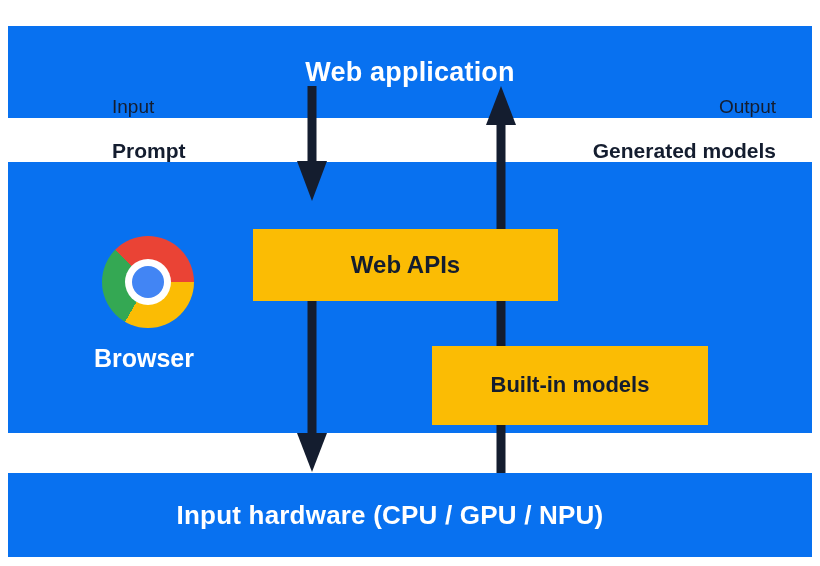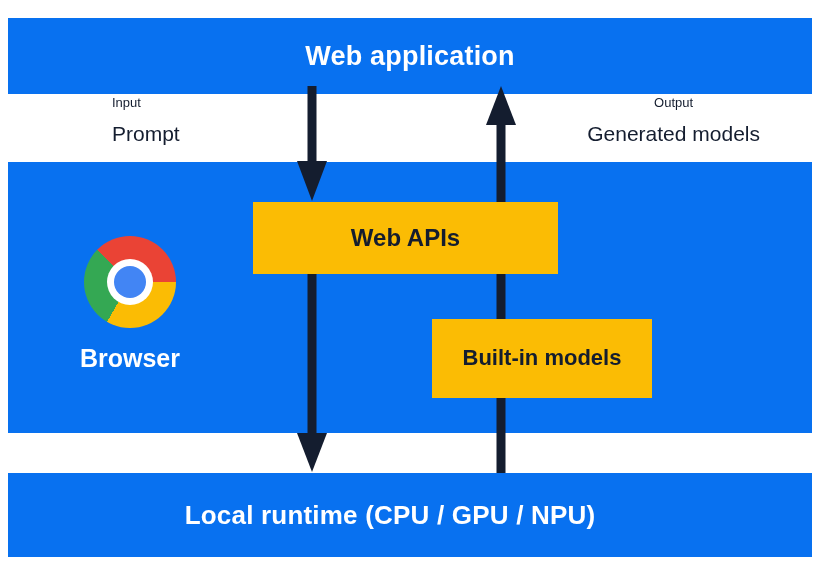--- a/index.html
+++ b/index.html
@@ -16,54 +16,54 @@
   .layer {
     position: absolute;
     left: 8px;
     width: 804px;
     background: var(--layer_blue, #0871F0);
     display: flex;
     align-items: center;
     justify-content: center;
     z-index: 1;
   }
-  .top-bar    { top: 18px;  height: 76px; }
+  .top-bar    { top: 26px;  height: 92px; }
   .middle-bar { top: 162px; height: 271px; }
   .bottom-bar { top: 473px; height: 84px; }
 
   .layer-label {
     color: #ffffff;
     font-weight: bold;
     font-size: 27px;
     letter-spacing: 0.2px;
   }
   .bottom-bar .layer-label { font-size: 26px; padding-right: 40px; }
 
   
   .io {
     position: absolute;
     top: 95px;
     z-index: 2;
     color: var(--ink_dark, #141D2F);
     line-height: 1.3;
   }
   .io-input  { left: 112px; text-align: left; }
-  .io-output { right: 60px; text-align: center; }
-  .io-title { font-size: 13px; font-weight: normal; }
-  .io-value { font-size: 21px; font-weight: normal; margin-top: 8px; }
+  .io-output { right: 44px; text-align: right; }
+  .io-title { font-size: 19px; font-weight: normal; }
+  .io-value { font-size: 21px; font-weight: bold; margin-top: 17px; }
 
   
   .browser-group {
     position: absolute;
-    left: 60px;
+    left: 54px;
     top: 236px;
     width: 140px;
     display: flex;
     flex-direction: column;
-    align-items: center;
+    align-items: flex-end;
     z-index: 2;
   }
   .chrome-icon {
     position: relative;
     width: 92px;
     height: 92px;
     border-radius: 50%;
     background: conic-gradient(
       from -45deg,
       var(--chrome-red, #EA4335) 0deg 135deg,
@@ -106,29 +106,30 @@
     position: absolute;
     background: var(--box_yellow, #FBBC04);
     color: var(--ink_dark, #141D2F);
     display: flex;
     flex-direction: column;
     align-items: center;
     justify-content: center;
     z-index: 4;
     font-weight: bold;
     text-align: center;
+    margin-top: 27px;
   }
   .web-apis-box {
     left: 253px; top: 202px;
     width: 305px; height: 72px;
     font-size: 24px;
   }
   .builtin-box {
     left: 432px; top: 319px;
-    width: 220px; height: 79px;
+    width: 276px; height: 79px;
     font-size: 22px;
     line-height: 1.3;
   }
 </style>
 </head>
 <body>
 
 <div class="canvas">
 
   <div class="layer top-bar">
@@ -170,16 +171,16 @@
 
   <div class="api-box web-apis-box">
     <span>Web APIs</span>
   </div>
 
   <div class="api-box builtin-box">
     <span>Built-in models</span>
   </div>
 
   <div class="layer bottom-bar">
-    <span class="layer-label">Local runtime (CPU / GPU / NPU)</span>
+    <span class="layer-label">Input hardware (CPU / GPU / NPU)</span>
   </div>
 
 </div>
 
 </body></html>

